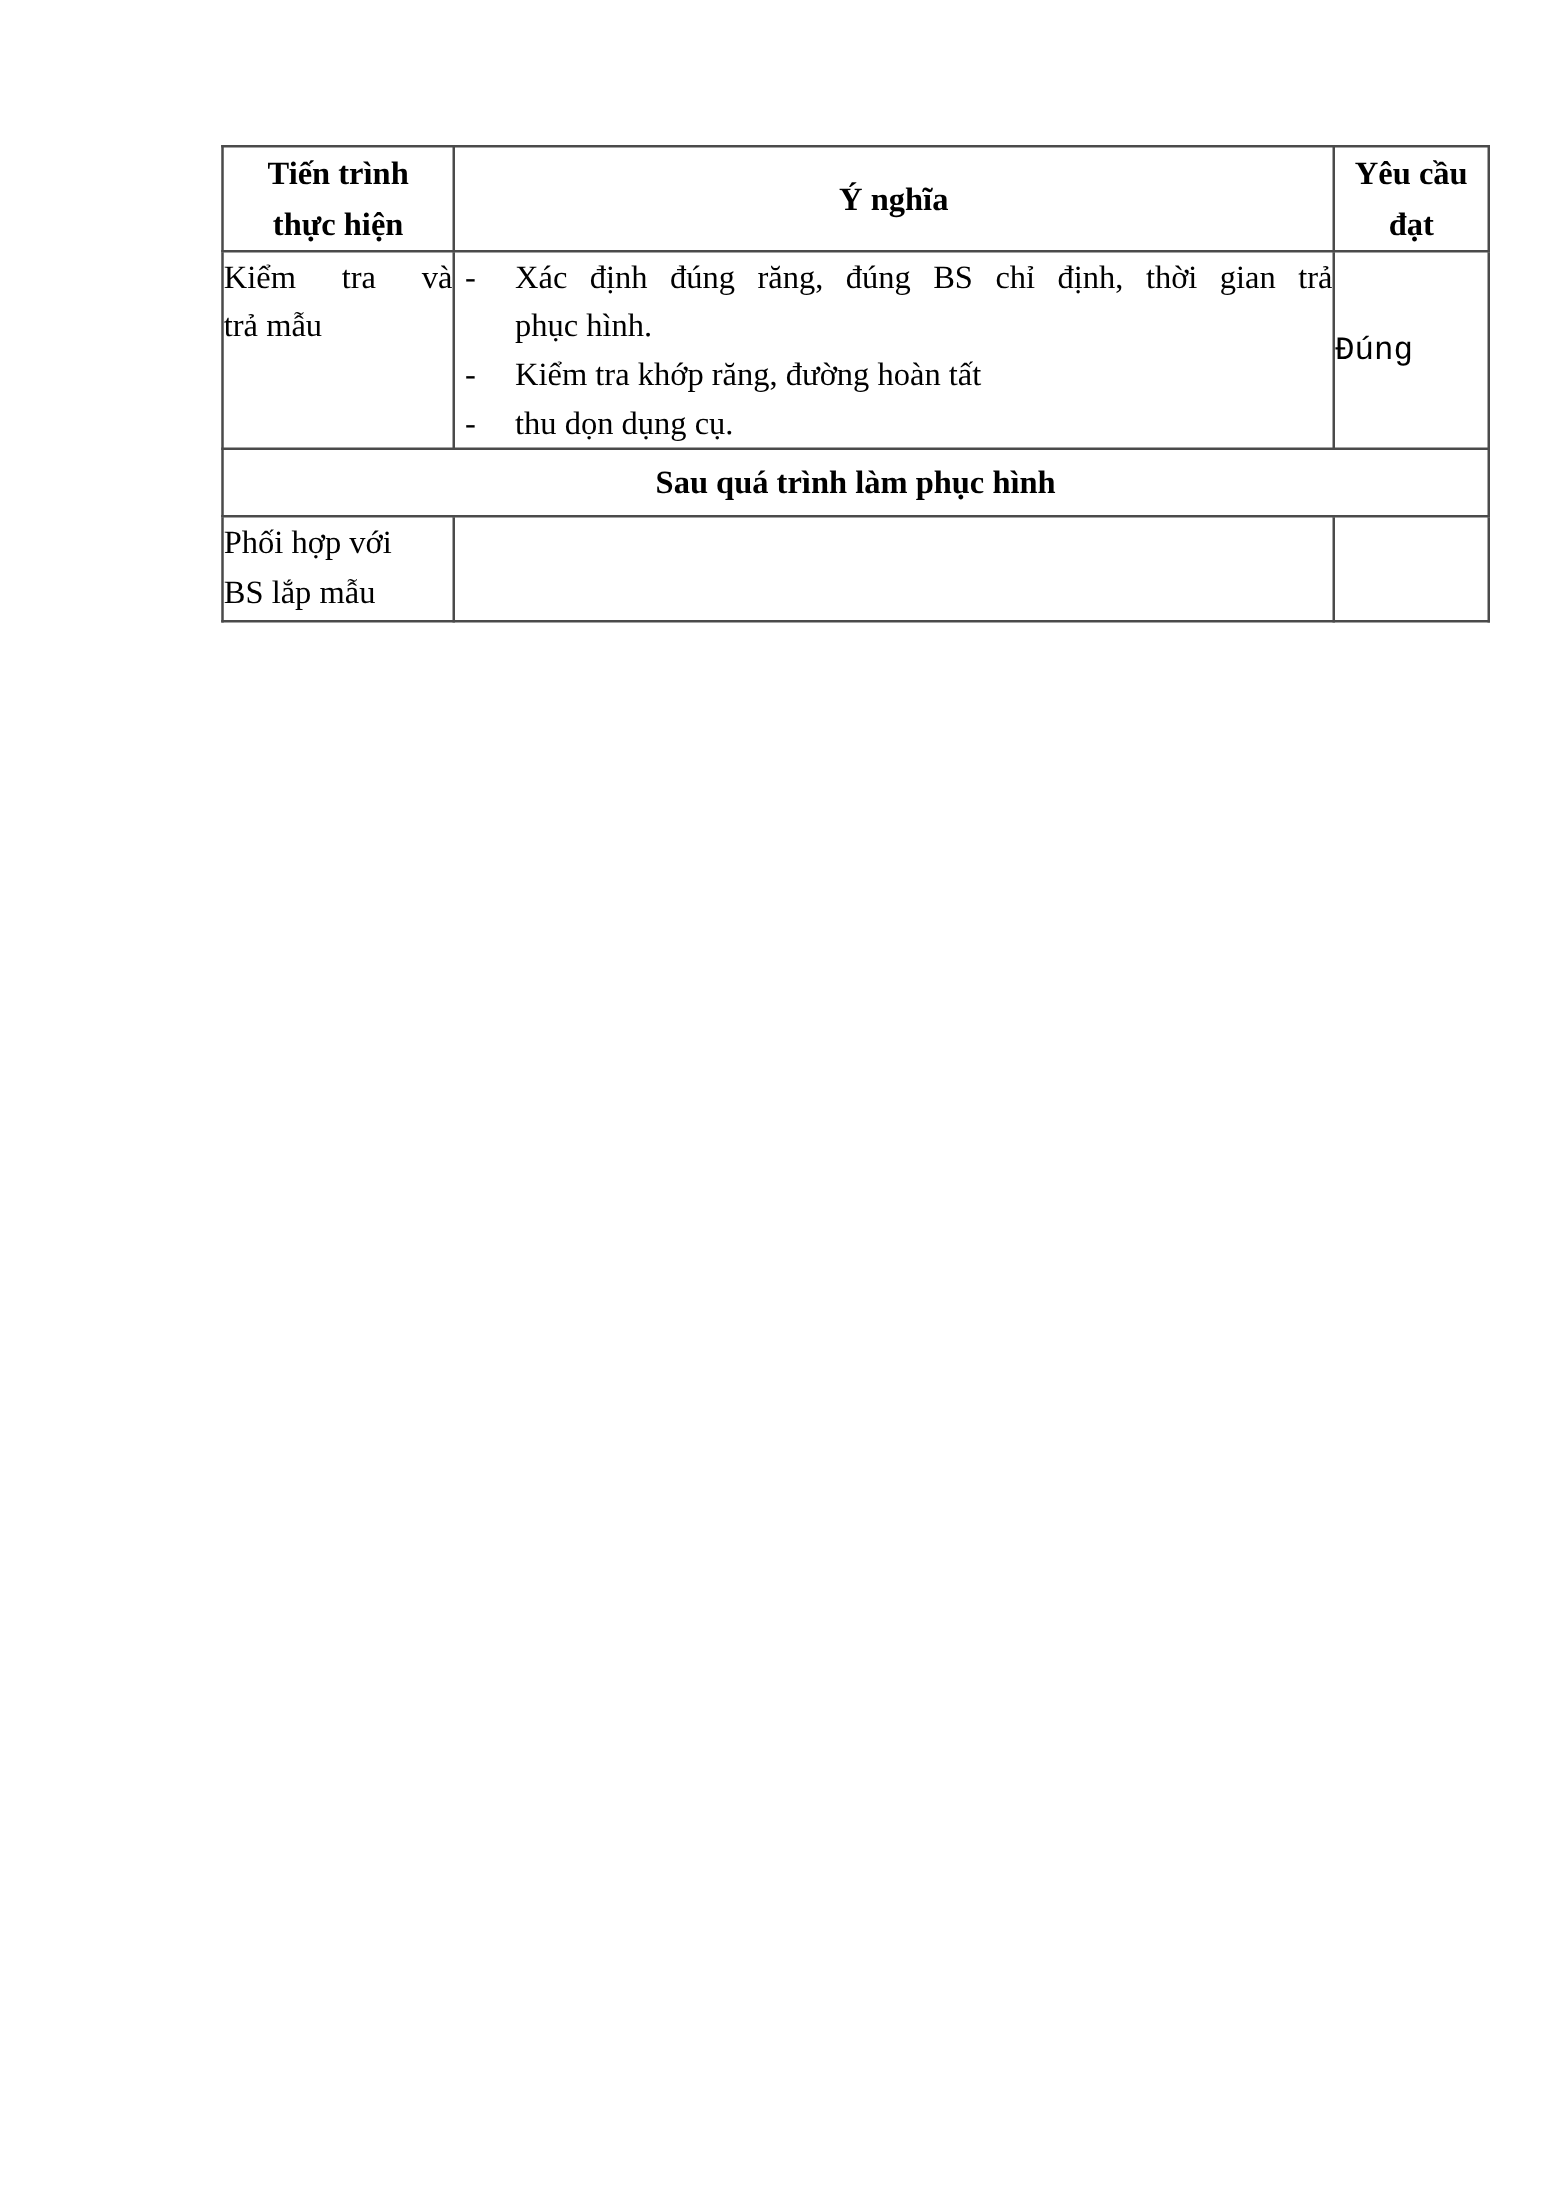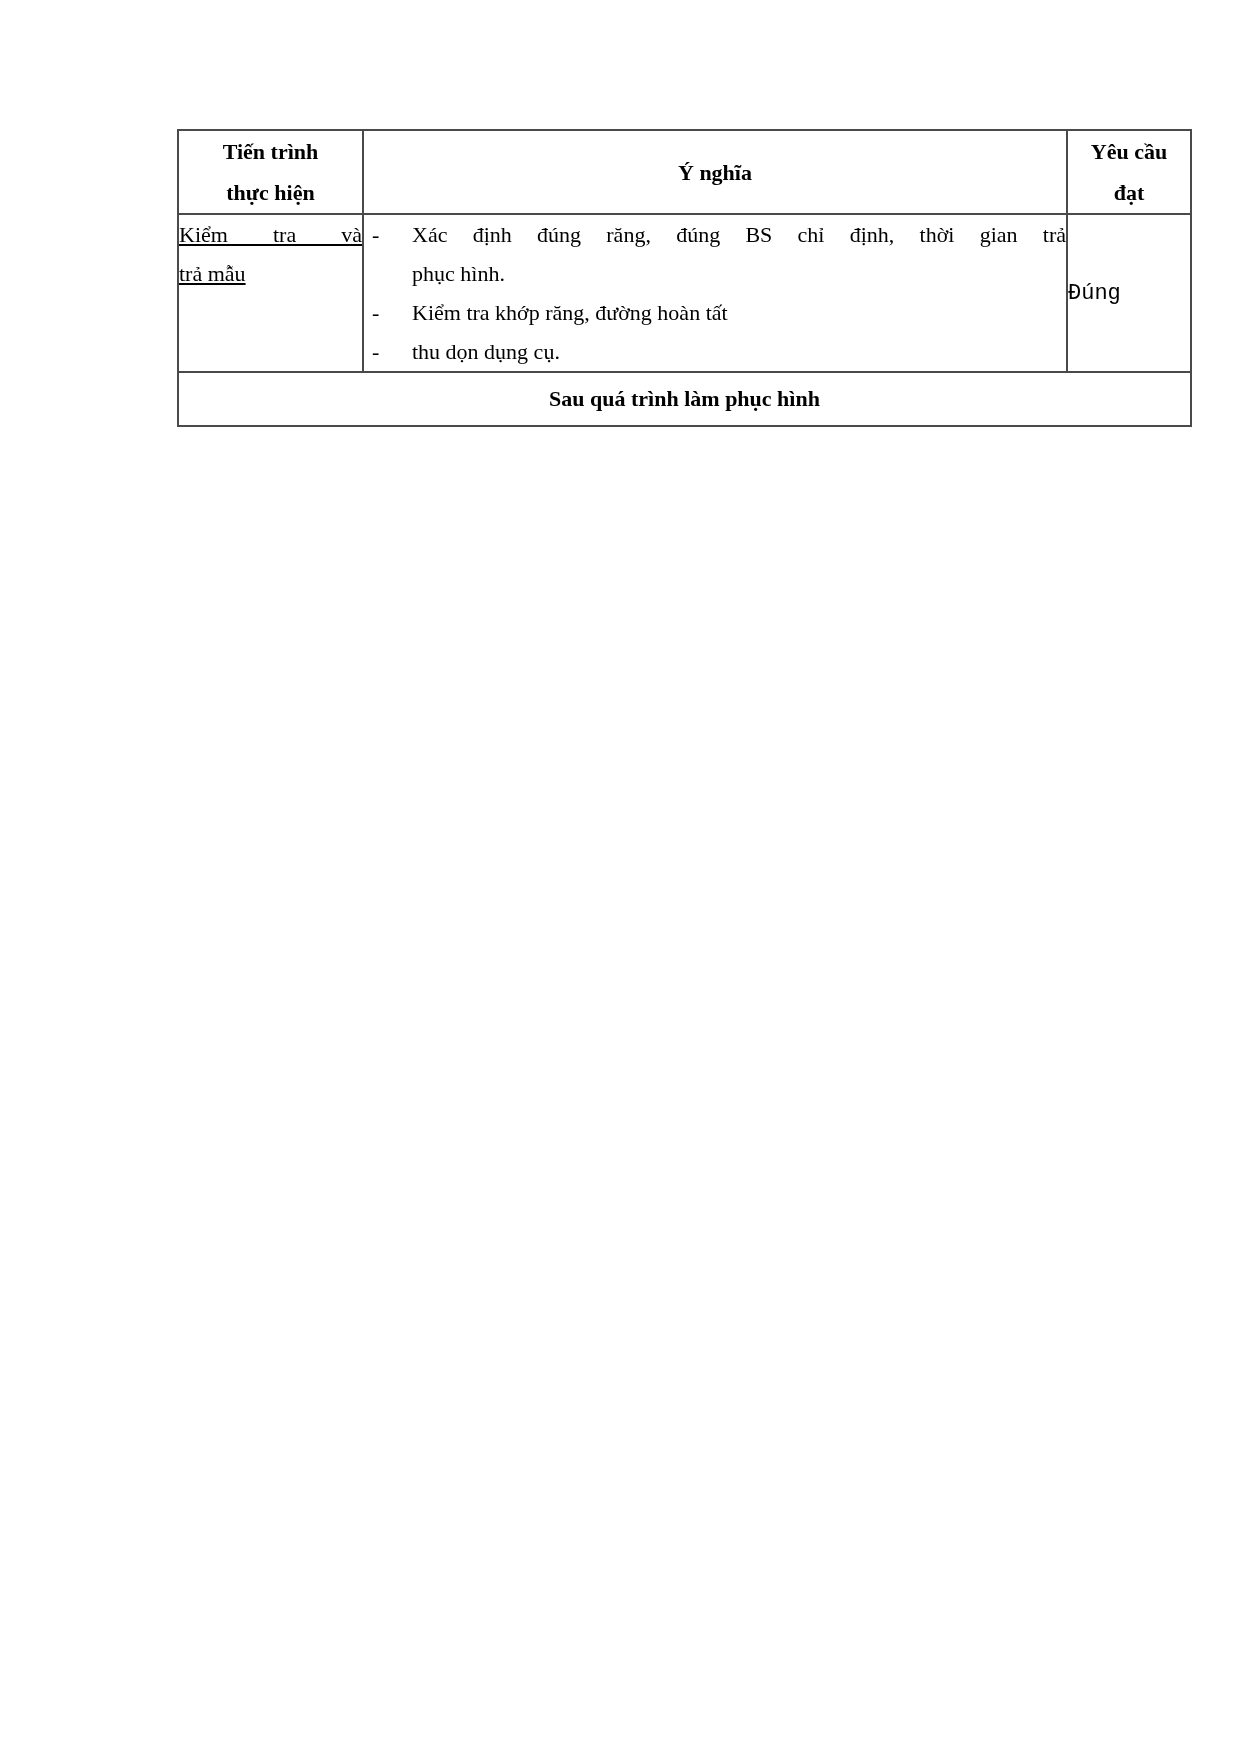--- a/index.html
+++ b/index.html
@@ -9,46 +9,46 @@
     height: 1754px;
     margin: 0 auto;
     background: #ffffff;
     font-family: "Liberation Serif", serif;
     color: #000000;
     overflow: hidden;
   }
   .doc-table {
     position: absolute;
     left: 177px;
-    top: 129px;
+    top: 116px;
     width: 1013px;
     border-collapse: collapse;
     table-layout: fixed;
-    font-size: 22px;
+    font-size: 26px;
     line-height: 40px;
   }
   .doc-table td {
     border: 2px solid #4a4a4a;
     vertical-align: top;
     padding: 0;
     overflow: hidden;
   }
   .header-row td {
     font-weight: bold;
     text-align: center;
     vertical-align: middle;
     height: 78px;
     line-height: 41px;
   }
   .r-finish td { height: 84px; }
   .r-check td { height: 152px; }
   .r-check td { line-height: 39px; }
   .r-section td { height: 52px; }
   .r-fit td { height: 82px; }
-  .cell-step { padding: 3px 8px 0 9px; text-decoration: underline; }
+  .cell-step { padding: 3px 8px 0 9px; }
   .cell-items { padding: 3px 14px 0 10px; }
   .simple-item { white-space: nowrap; }
   .stretch { text-align: justify; text-align-last: justify; }
   .hang { position: relative; padding-left: 48px; }
   .hang .dash { position: absolute; left: 8px; top: 0; }
   .req-cell { vertical-align: middle !important; padding: 0 4px 0 10px; font-family: Liberation Mono, monospace; }
   .section-cell {
     text-align: center;
     font-weight: bold;
     vertical-align: middle !important;
@@ -117,17 +117,25 @@
         <div>Đúng</div>
       </td>
     </tr>
 
     <tr class="r-section">
       <td class="section-cell" colspan="3">
         <div>Sau quá trình làm phục hình</div>
       </td>
     </tr>
 
+    <tr class="r-fit">
+      <td class="cell-step">
+        <div>Phối hợp với</div>
+        <div>BS lắp mẫu</div>
+      </td>
+      <td></td>
+      <td></td>
+    </tr>
   </tbody>
     </table>
 
 
 </div>
 
 </body></html>

